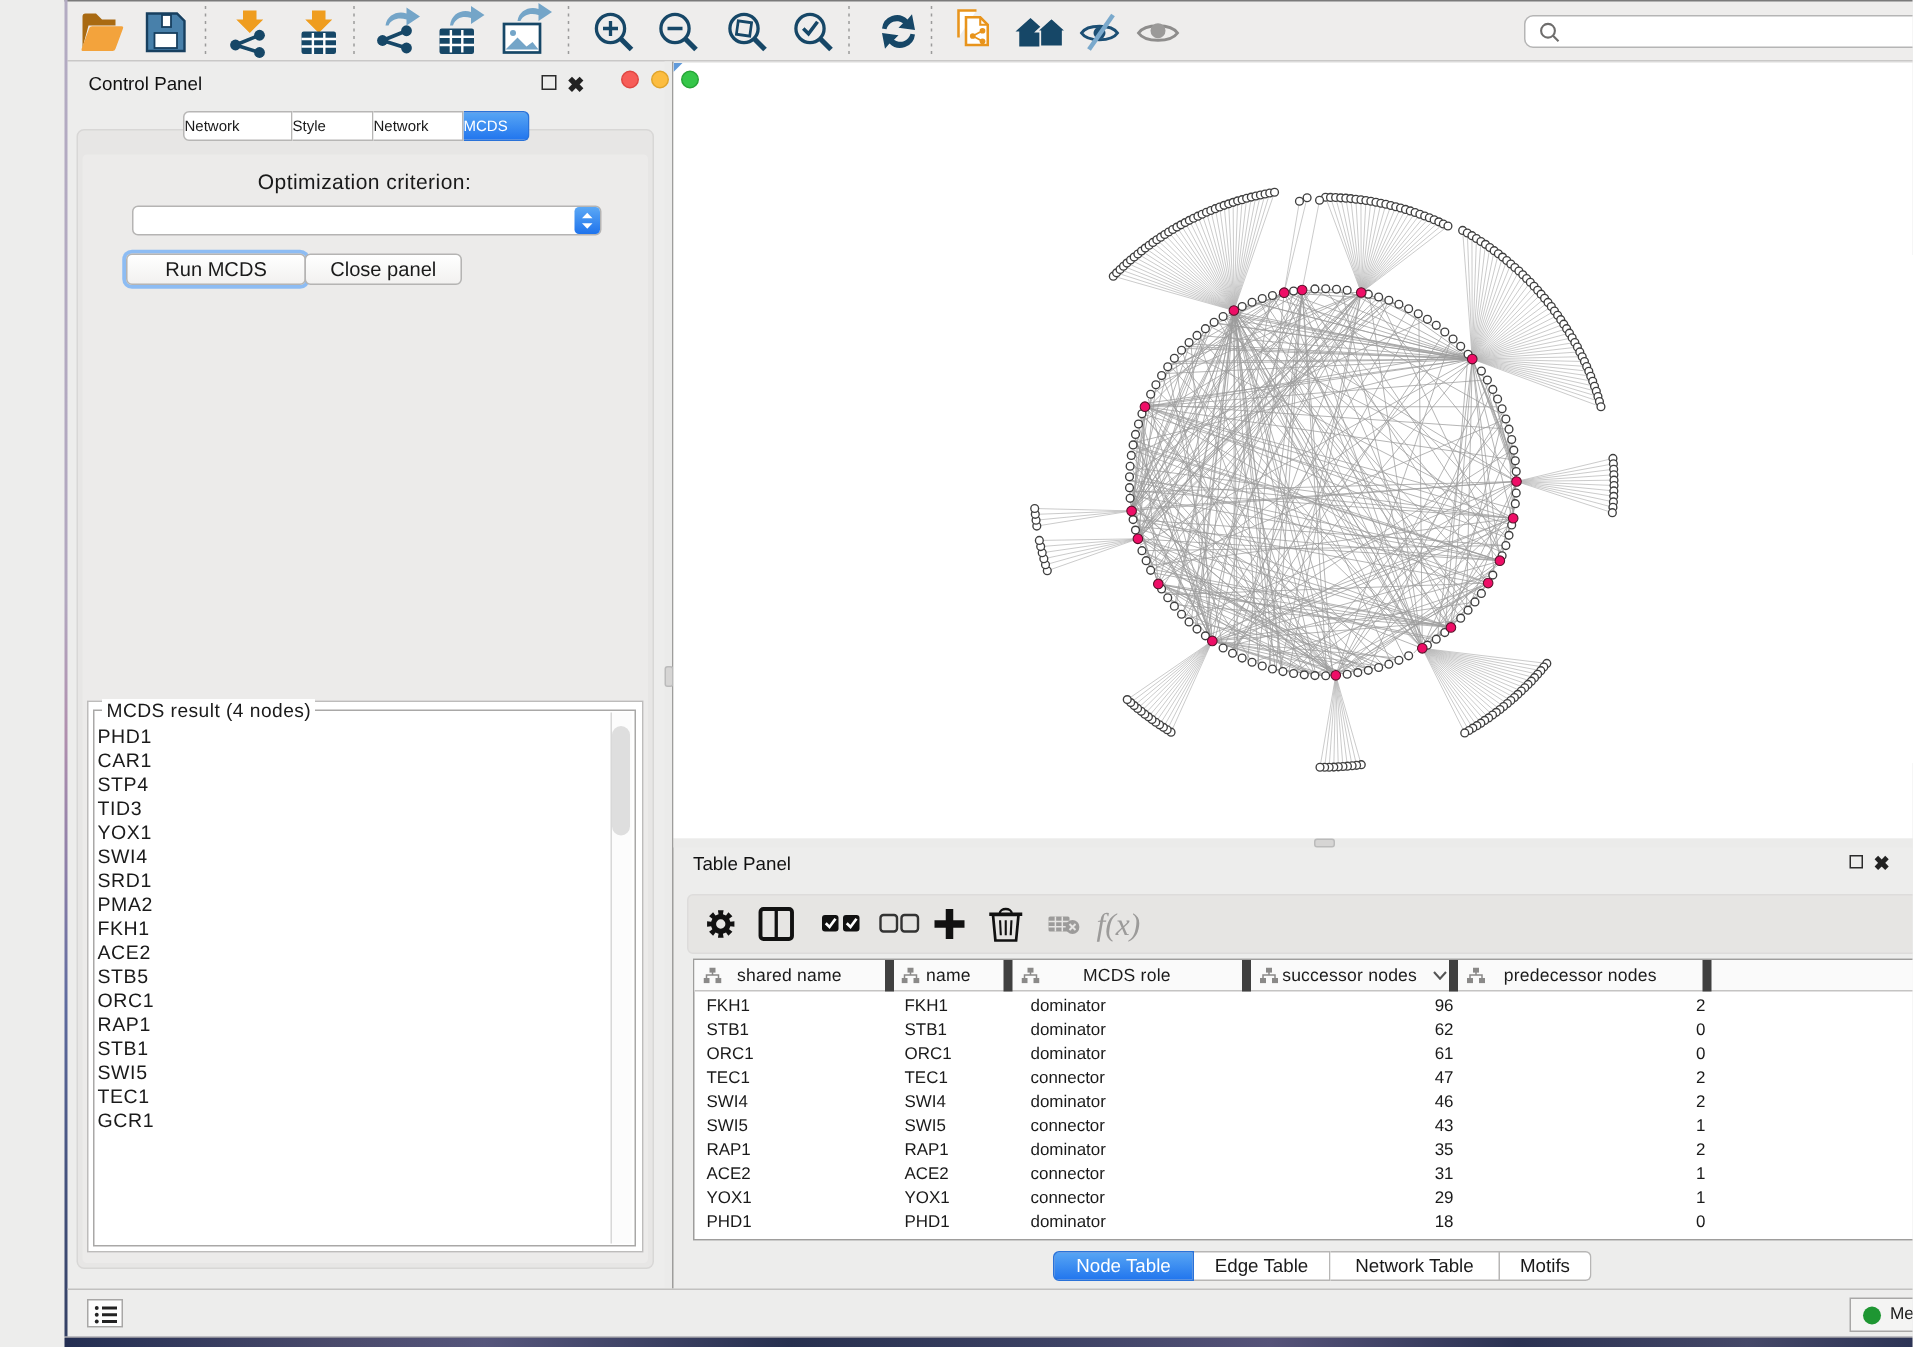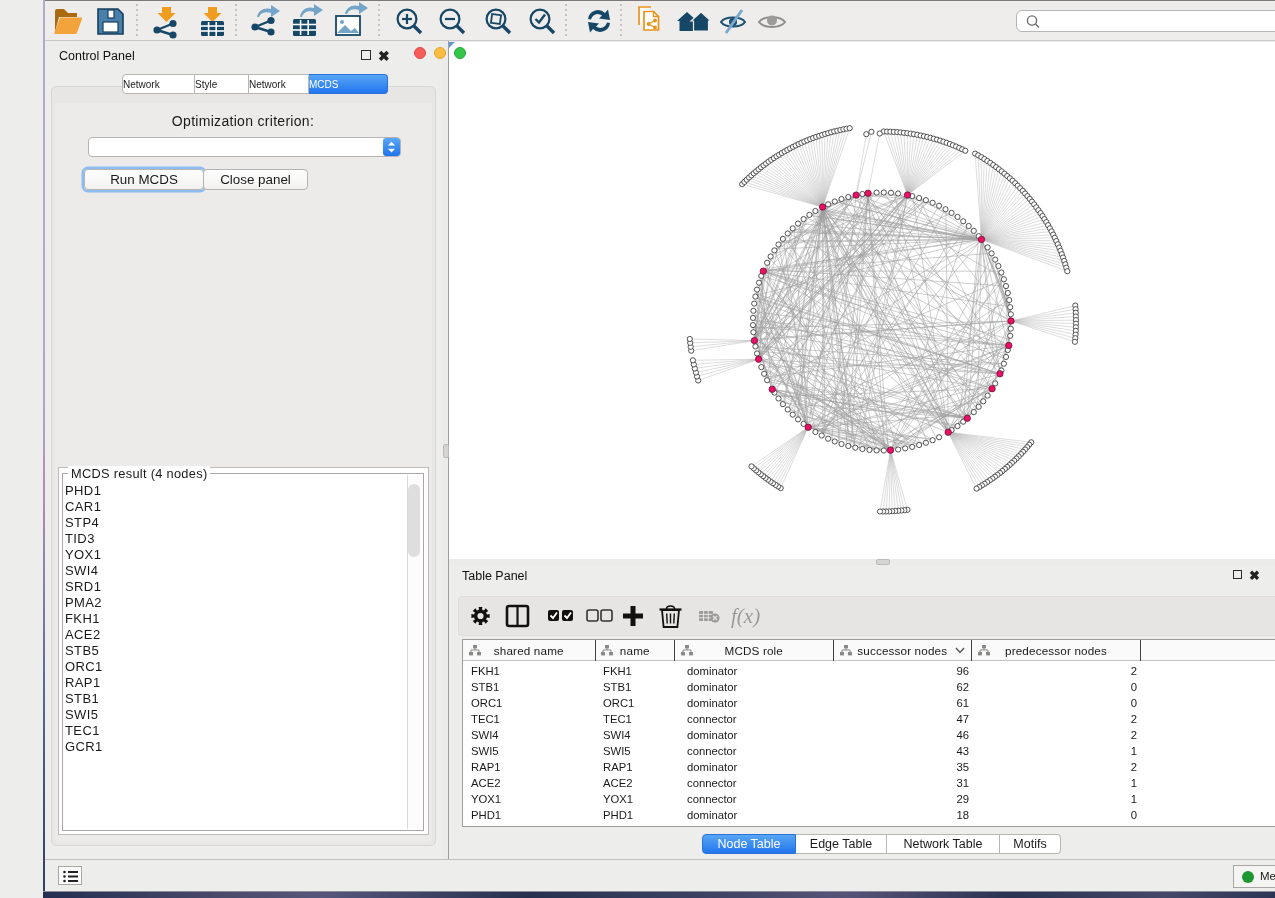--- a/index.html
+++ b/index.html
@@ -51,21 +51,21 @@
 #vsplit { left:400px; top:41px; width:6px; height:818px; background:#ebebea; border-right:1px solid #9e9d9c; }
 #vhandle { left:400px; top:444px; width:6px; height:14px; background:#d6d5d4; border:1px solid #bbb; border-radius:2px; }
 #hsplit { left:406px; top:559px; width:865px; height:6px; background:#ebebea; }
 #hhandle { left:833px; top:559px; width:14px; height:6px; background:#d6d5d4; border:1px solid #bbb; border-radius:2px; }
 
 
 #tp-title { left:419px; top:569px; font-size:12.5px; color:#111; }
 #tp-toolbar { left:415px; top:596px; width:1014px; height:40px; background:#e6e5e3; border:1px solid #dddcdb; border-radius:4px; }
 #tbl { left:419px; top:639px; width:843px; height:188px; background:#fff; border:1px solid #9e9d9c; font-size:11.3px; }
 #tbl-head { position:absolute; left:0; top:0; height:21px; width:841px; background:#fafafa; border-bottom:1px solid #c5c4c3; }
-.hc { position:absolute; top:0; height:21px; border-right:1px solid #404040; }
+.hc { position:absolute; top:0; height:21px; border-right:6px solid #404040; }
 .hc .lab { position:absolute; left:0; right:0; top:4px; text-align:center; font-size:11.7px; letter-spacing:0.15px; color:#1a1a1a; }
 .hicon { position:absolute; top:5px; }
 .row { position:absolute; left:0; height:16px; width:820px; }
 .c { position:absolute; top:1px; }
 .num { text-align:right; }
 #tbl-sb { left:1249px; top:640px; width:12px; height:186px; background:#fbfbfb; }
 #tbl-thumb { left:1251px; top:654px; width:9px; height:92px; background:#c2c2c2; border-radius:4.5px; }
 
 
 #btabs { left:659px; top:834px; height:20px; display:flex; }
@@ -228,21 +228,21 @@
 
 <div class="abs" id="cp-title">Control Panel</div>
 <div class="wicon" style="left:361px; top:50px; width:10px; height:10px; border:1.6px solid #2b2b2b;"></div>
 <div class="wicon" style="left:378px; top:48px; font-size:14px; font-weight:700;">✖</div>
 <div class="abs" id="cp-panel"></div>
 <div class="abs" id="cp-inner"></div>
 <div class="abs" id="tabs">
   <div class="tab" style="width:73px;">Network</div>
   <div class="tab" style="width:54px;">Style</div>
   <div class="tab" style="width:60px;">Network</div>
-  <div class="tab sel" style="width:79px;">MCDS</div>
+  <div class="tab sel" style="width:44px;">MCDS</div>
 </div>
 <div class="abs" id="optlabel">Optimization criterion:</div>
 <div class="abs" id="combo">
   <span class="step">
       <svg width="18" height="20" style="position:absolute">
         <path d="M5 7.5 L8.5 3.8 L12 7.5 Z" fill="#fff"></path>
         <path d="M5 10.8 L8.5 14.5 L12 10.8 Z" fill="#fff"></path>
       </svg>
     </span>
 </div>

